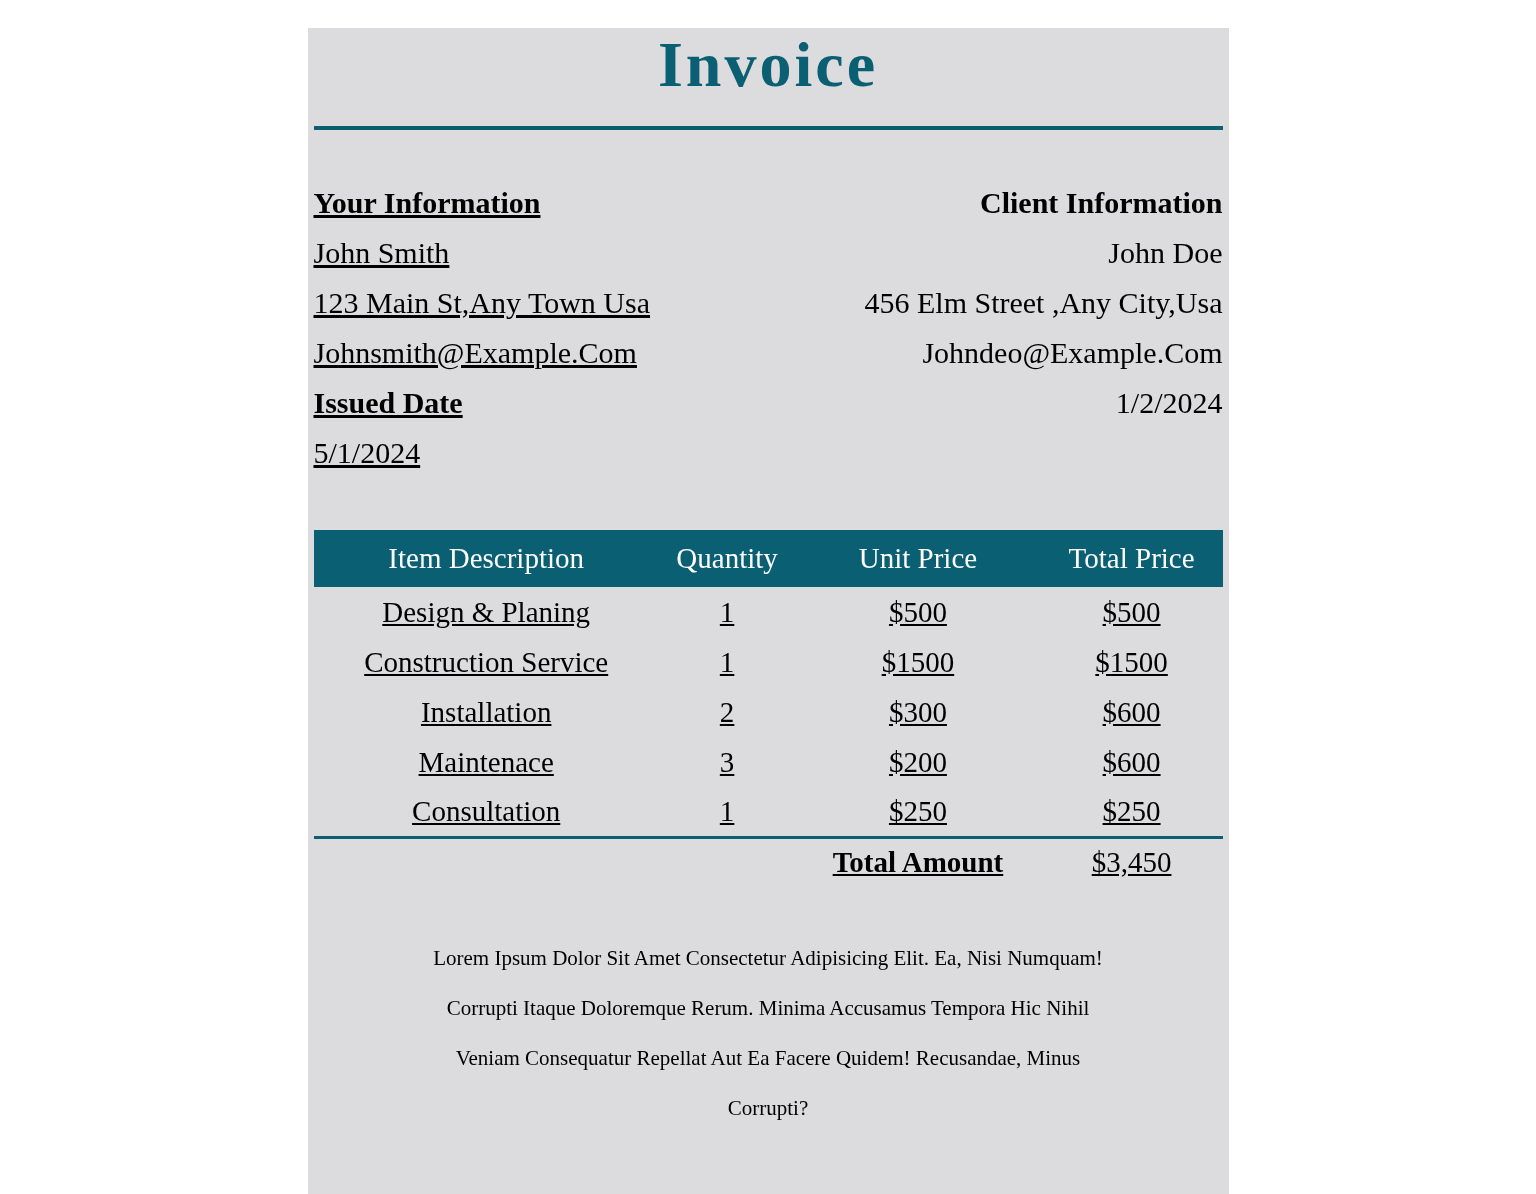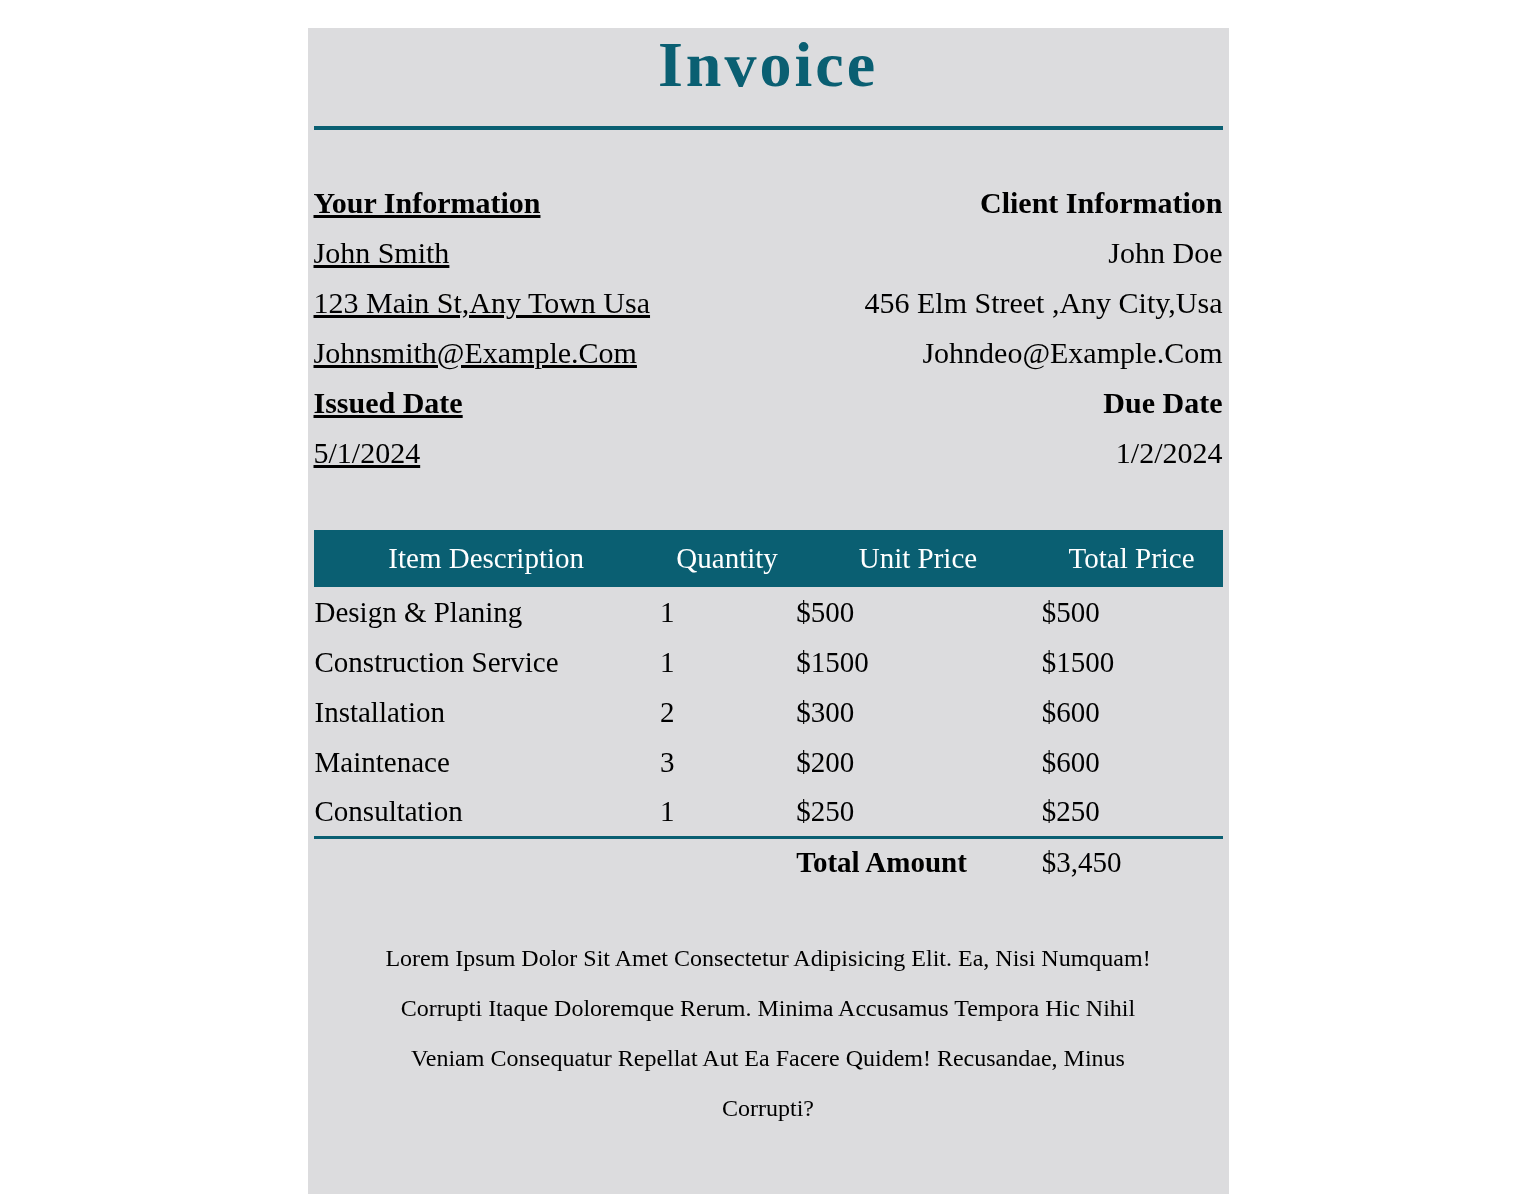--- a/index.html
+++ b/index.html
@@ -63,29 +63,31 @@
   }
   table.items th{
     background:var(--accent);
     color:var(--header_text);
     font-weight:normal;
     height:57px;
     text-align:center;
   }
   table.items td{
     height:50px;
+    text-align:center;
+    text-decoration:underline;
   }
   table.items tbody tr:last-child td{
     border-bottom:3px solid var(--accent);
   }
   table.items tfoot td{height:50px;}
   .footer-note{
     margin-top:46px;
     text-align:center;
-    font-size:24px;
+    font-size:21px;
   }
   .footer-note > div{
     line-height:50px;
     height:50px;
   }
 </style>
 </head>
 <body>
 
 <div class="invoice-wrapper">
@@ -101,21 +103,20 @@
         <div>123 Main St,Any Town Usa</div>
         <div>Johnsmith@Example.Com</div>
         <div class="bold">Issued Date</div>
         <div>5/1/2024</div>
       </div>
       <div class="info-col right">
         <div class="bold">Client Information</div>
         <div>John Doe</div>
         <div>456 Elm Street ,Any City,Usa</div>
         <div>Johndeo@Example.Com</div>
-        <div class="bold">Due Date</div>
         <div>1/2/2024</div>
       </div>
     </div>
 
     <table class="items">
       <colgroup>
         <col style="width:38%">
         <col style="width:15%">
         <col style="width:27%">
         <col style="width:20%">

